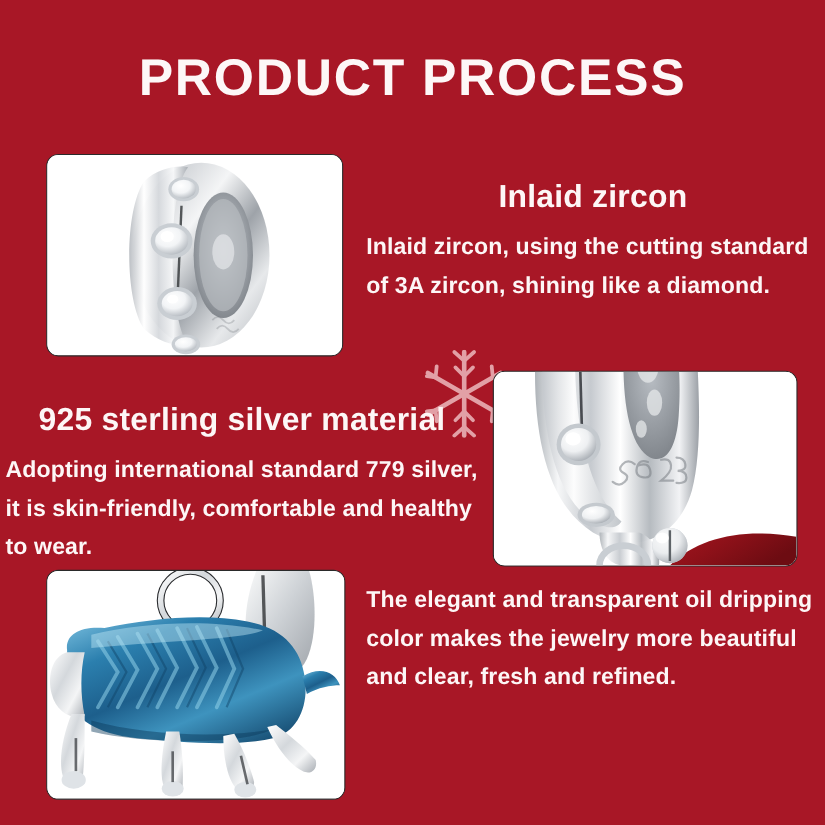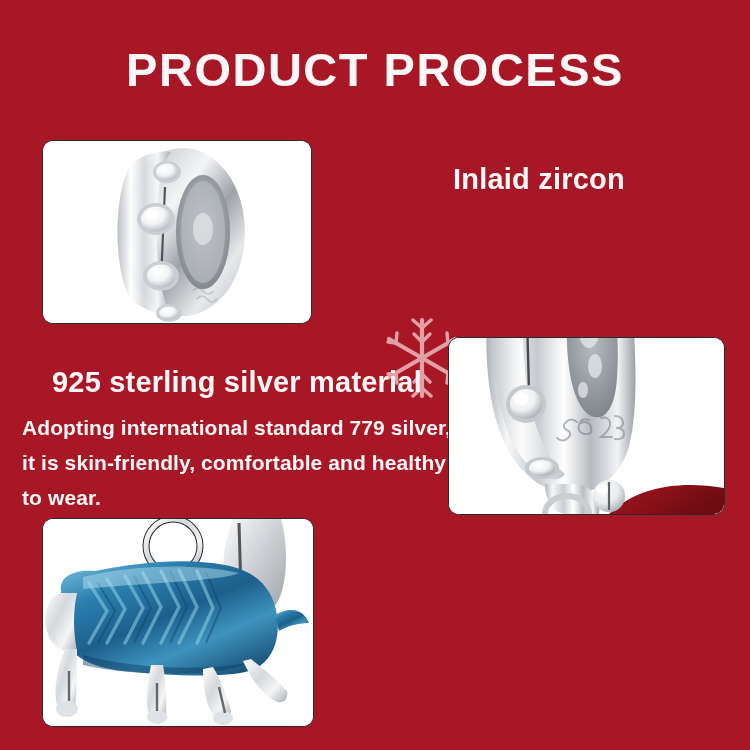--- a/index.html
+++ b/index.html
@@ -36,21 +36,21 @@
   .block{position:absolute;color:#fdf6f6;}
   .heading{
     font-size:29px;font-weight:bold;line-height:36px;
     letter-spacing:0.2px;margin:16px 0 10px 0;white-space:nowrap;text-align:center;
   }
   .body{
     font-size:21px;font-weight:bold;line-height:35px;
     letter-spacing:0.1px;margin:0;
   }
   .block-1{left:333px;top:145px;width:412px;}
-  .block-2{left:22px;top:348px;width:430px;}
+  .block-2{left:5px;top:348px;width:430px;}
   .block-3{left:333px;top:528px;width:412px;}
 
   
   .snowflake{
     position:absolute;left:386px;top:318px;width:72px;height:80px;
     opacity:.85;pointer-events:none;
   }
 </style>
 </head>
 <body>
@@ -123,20 +123,21 @@
 
       <g opacity=".28" fill="none" stroke="#6e7379" stroke-width="1.6">
         <path d="M150 150 q5 -6 10 0 q5 6 10 0"></path>
         <path d="M154 158 q5 -6 10 0 q5 6 10 0"></path>
       </g>
     </svg>
   </div>
 
   <div class="block block-1">
     <div class="heading">Inlaid zircon</div>
+    <div class="body">Inlaid zircon, using the cutting standard of 3A zircon, shining like a diamond.</div>
   </div>
 
   <svg class="snowflake" viewBox="0 0 72 80">
     <g stroke="#edb9bd" stroke-width="4.2" stroke-linecap="round" fill="none" transform="translate(36,40)">
       <g>
         <line x1="0" y1="-38" x2="0" y2="38"></line>
         <line x1="-33" y1="-19" x2="33" y2="19"></line>
         <line x1="-33" y1="19" x2="33" y2="-19"></line>
       </g>
       <g stroke-width="3.4">
@@ -317,15 +318,16 @@
         <path d="M26 152 L26 182"></path>
         <path d="M114 164 L114 192"></path>
         <path d="M176 168 L182 194"></path>
       </g>
 
       <path d="M232 96 C248 86 262 92 266 104 C258 104 246 106 236 112 Z" fill="url(#d_body)"></path>
     </svg>
   </div>
 
   <div class="block block-3">
+    <div class="body">The elegant and transparent oil dripping color makes the jewelry more beautiful and clear, fresh and refined.</div>
   </div>
 
 </div>
 
 </body></html>

